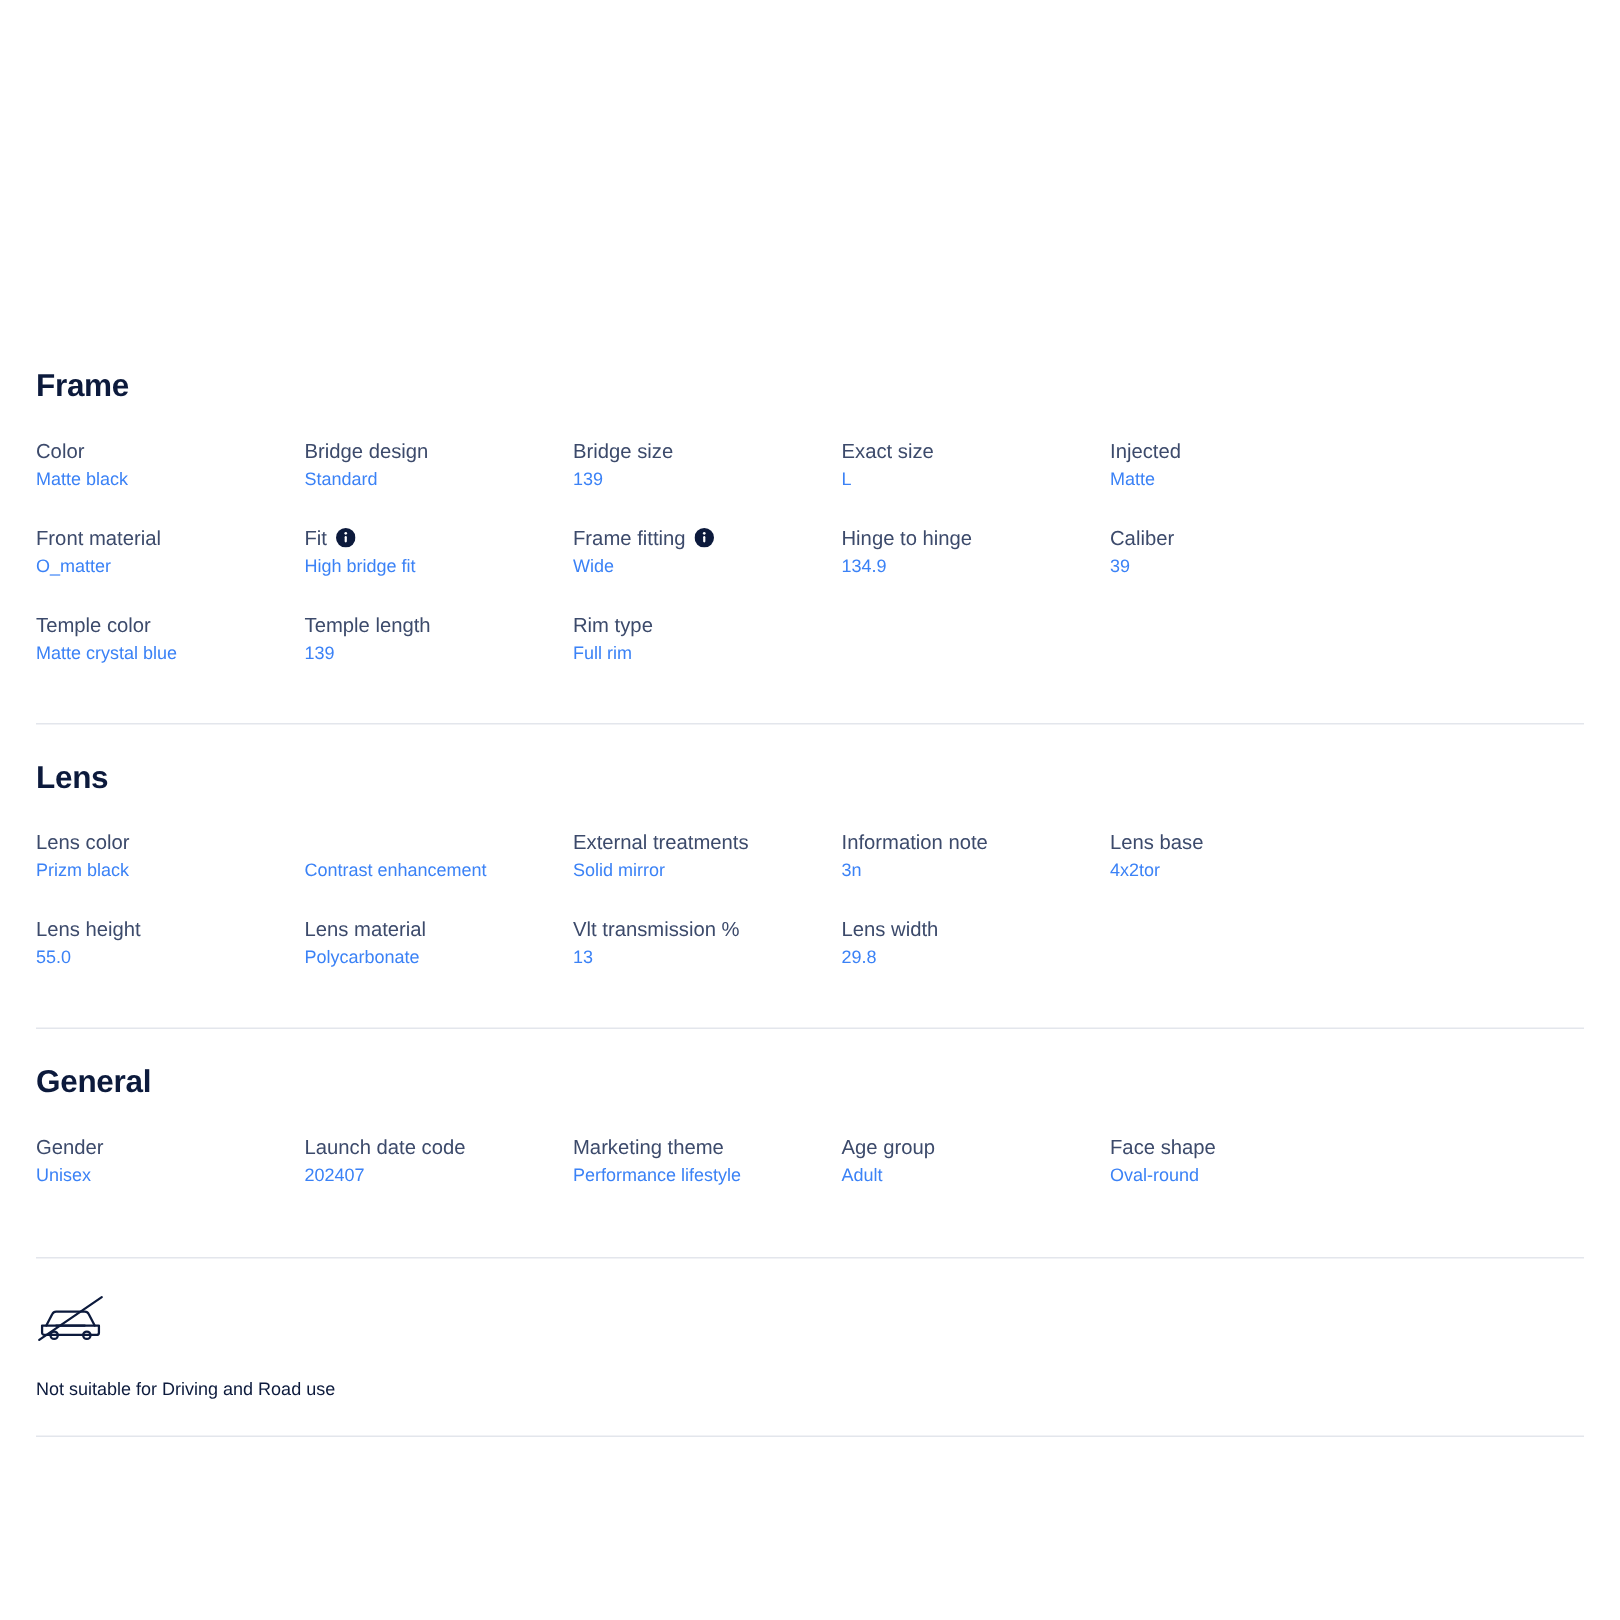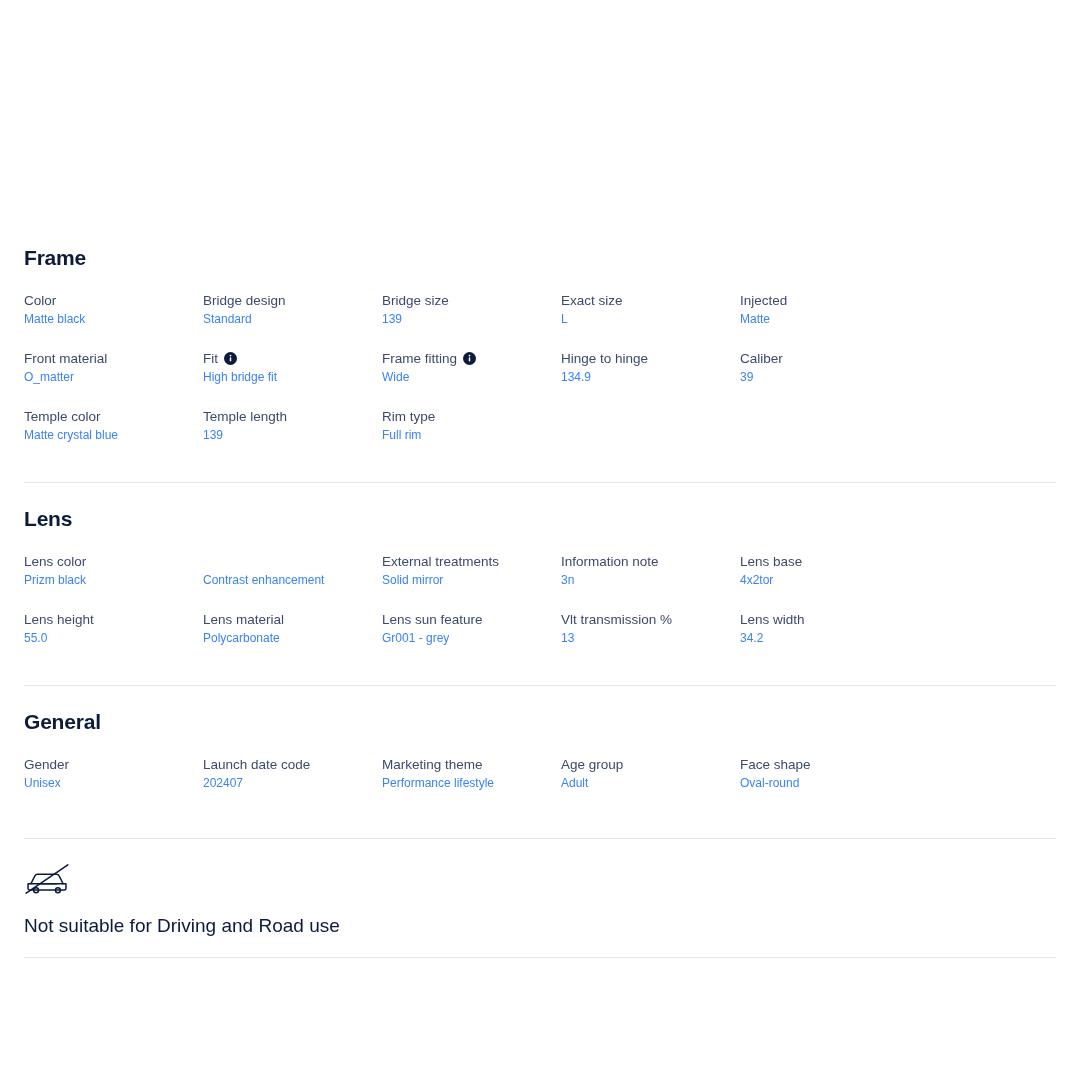--- a/index.html
+++ b/index.html
@@ -82,21 +82,21 @@
     margin-top: 8px;
     padding-top: 22px;
   }
   .note-icon {
     width: 46px;
     height: 36px;
     margin-bottom: 20px;
   }
   .note-icon svg { display: block; }
   .note-text {
-    font-size: 19px;
+    font-size: 12px;
     line-height: 18px;
     color: #0c1a3c;
   }
   .footer-rule {
     border-bottom: 1px solid #e3e6ec;
     margin-top: 22px;
   }
 </style>
 </head>
 <body>
@@ -211,30 +211,26 @@
 
         <div class="cell">
           <div class="label">Lens height</div>
           <div class="value">55.0</div>
         </div>
         <div class="cell">
           <div class="label">Lens material</div>
           <div class="value">Polycarbonate</div>
         </div>
         <div class="cell">
-          <div class="label">Lens sun feature</div>
-          <div class="value">Gr001 - grey</div>
-        </div>
-        <div class="cell">
           <div class="label">Vlt transmission %</div>
           <div class="value">13</div>
         </div>
         <div class="cell">
           <div class="label">Lens width</div>
-          <div class="value">34.2</div>
+          <div class="value">29.8</div>
         </div>
 
       </div>
     </div>
 
     <div class="section">
       <div class="section-title">General</div>
       <div class="grid">
 
         <div class="cell">

